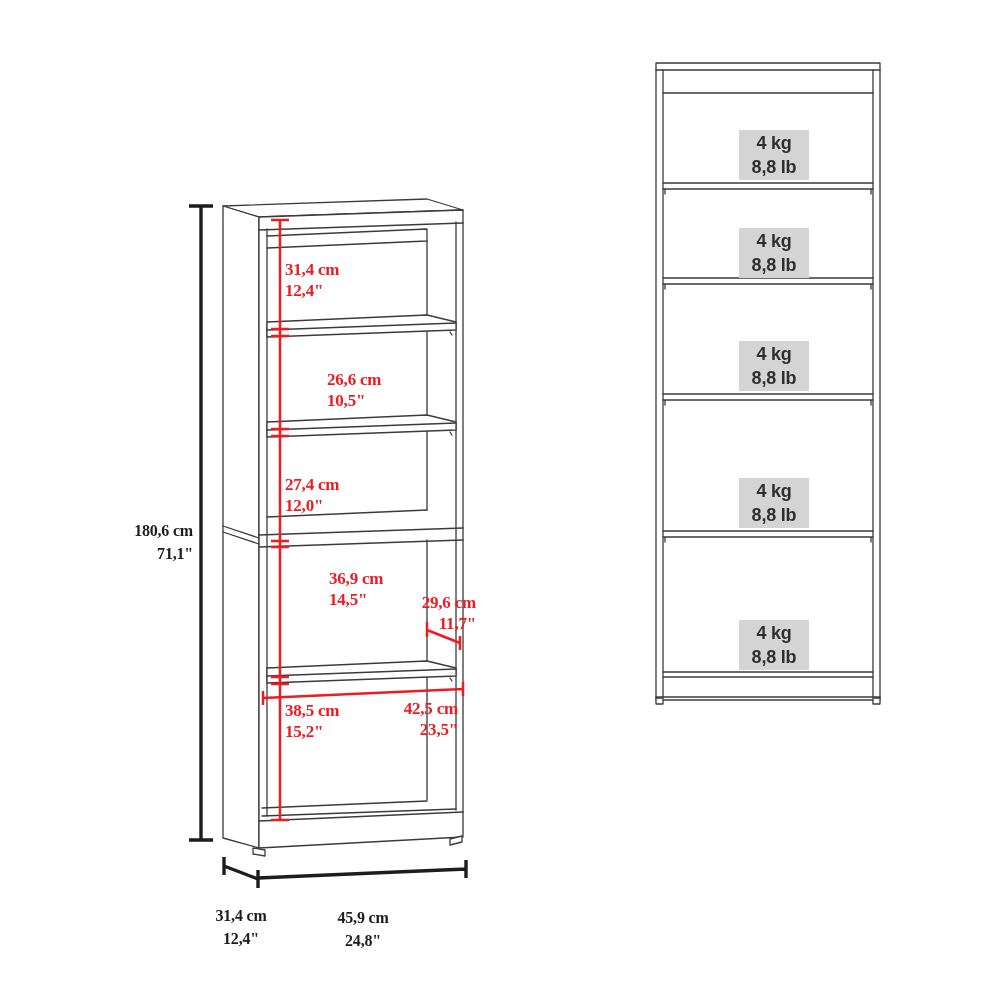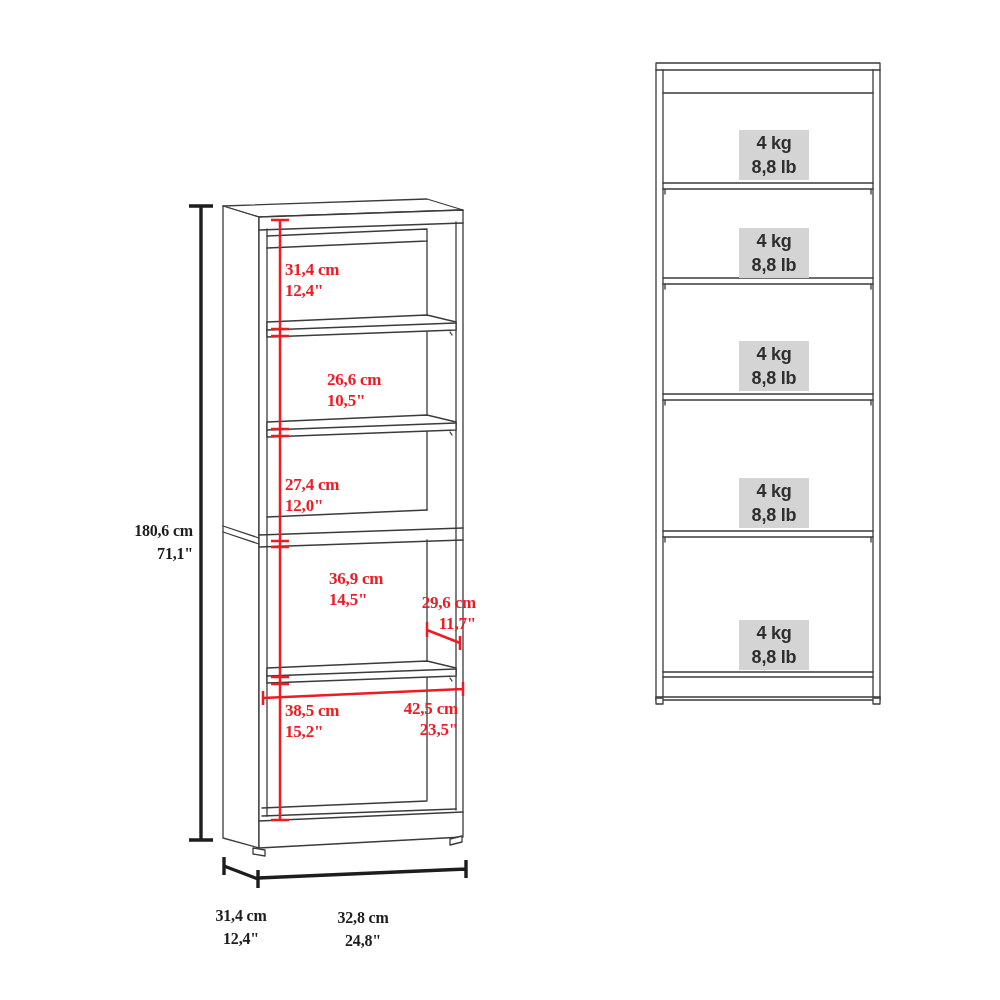--- a/index.html
+++ b/index.html
@@ -134,21 +134,21 @@
 
   <div class="lbl blk ralign" style="right:807px; top:505px;">
     <div>180,6 cm</div>
     <div>71,1"</div>
   </div>
   <div class="lbl blk center" style="left:241px; top:890px;">
     <div>31,4 cm</div>
     <div>12,4"</div>
   </div>
   <div class="lbl blk center" style="left:363px; top:892px;">
-    <div>32,8 cm</div>
+    <div>45,9 cm</div>
     <div>24,8"</div>
   </div>
 
   <div class="capbox" style="top:130px;">
     <div>4 kg</div>
     <div>8,8 lb</div>
   </div>
   <div class="capbox" style="top:228px;">
     <div>4 kg</div>
     <div>8,8 lb</div>

